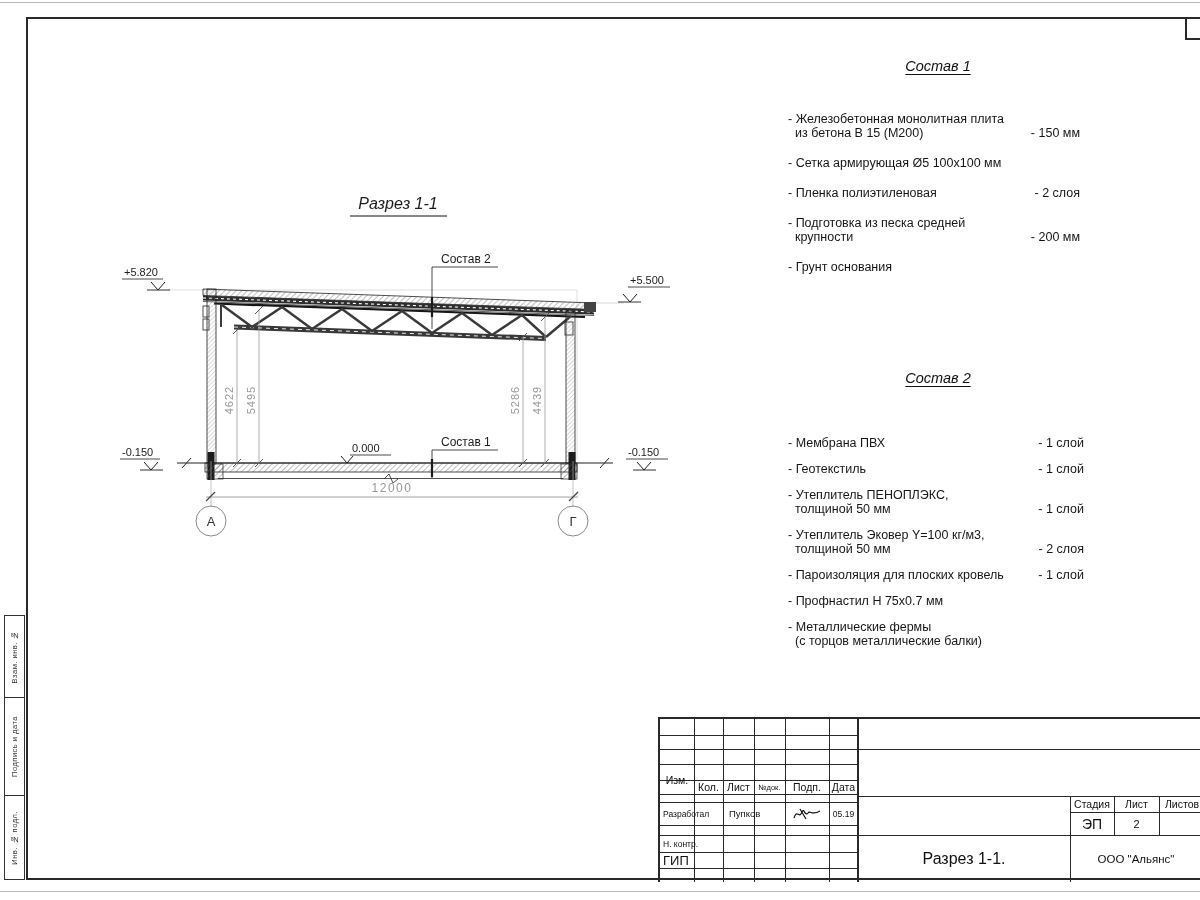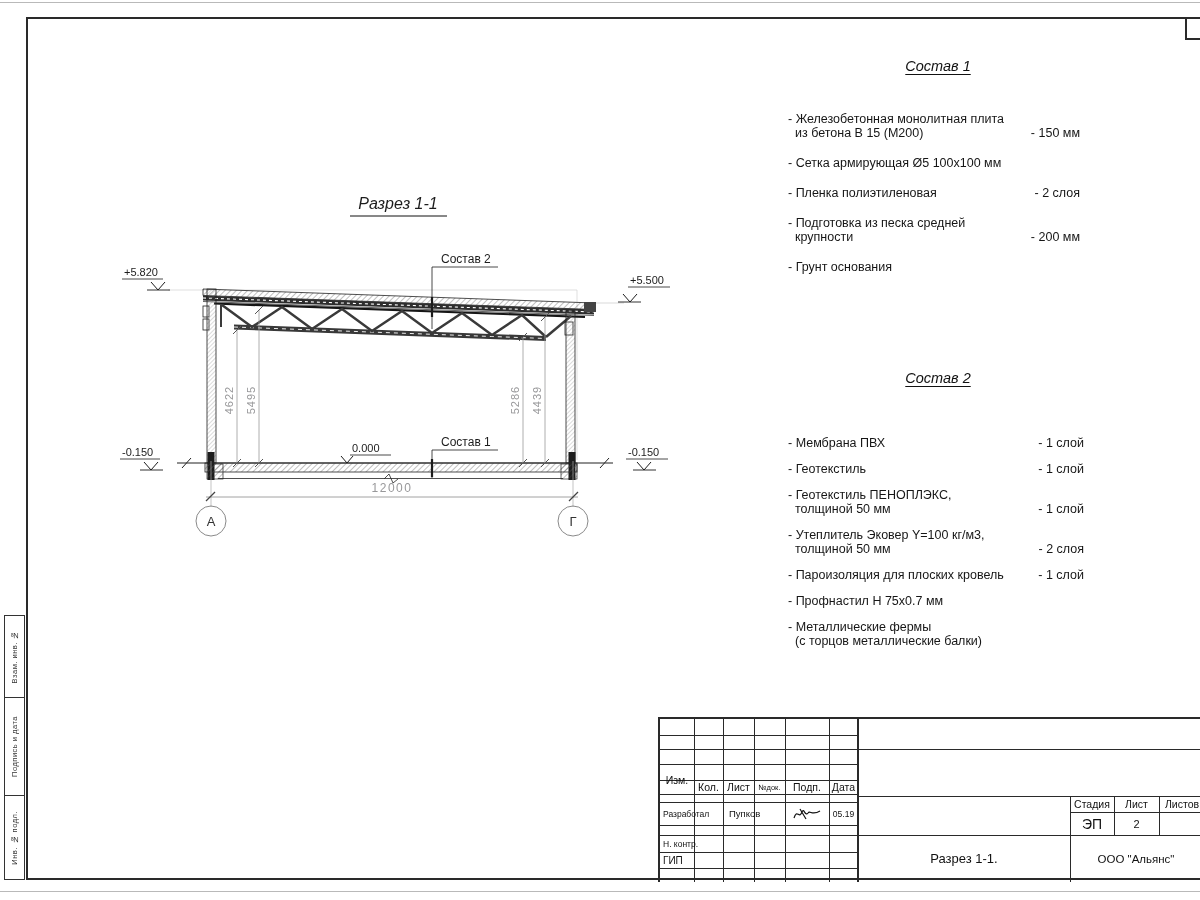--- a/index.html
+++ b/index.html
@@ -195,21 +195,21 @@
   <div class="abs" style="left:788px;top:436px;width:296px;">
     <div class="ci mb12">
       <div>- Мембрана ПВХ</div>
       <span class="qty">- 1 слой</span>
     </div>
     <div class="ci mb12">
       <div>- Геотекстиль</div>
       <span class="qty">- 1 слой</span>
     </div>
     <div class="ci mb12">
-      <div>- Геотекстиль ПЕНОПЛЭКС,</div>
+      <div>- Утеплитель ПЕНОПЛЭКС,</div>
       <div class="l2">толщиной 50 мм</div>
       <span class="qty">- 1 слой</span>
     </div>
     <div class="ci mb12">
       <div>- Утеплитель Эковер Y=100 кг/м3,</div>
       <div class="l2">толщиной 50 мм</div>
       <span class="qty">- 2 слоя</span>
     </div>
     <div class="ci mb12">
       <div>- Пароизоляция для плоских кровель</div>
@@ -262,25 +262,25 @@
     <div class="cell left" style="left:0;top:83px;width:63px;height:23px;font-size:8.5px;">Разработал</div>
     <div class="cell left" style="left:63px;top:83px;width:62px;height:23px;font-size:9.5px;padding-left:6px;text-align:right;">Пупков</div>
     <div class="cell" style="left:125px;top:83px;width:44px;height:23px;">
       <svg width="34" height="18" viewBox="0 0 34 18">
         <path d="M4,13 C7,3 9,15 12,7 C14,2 15,12 18,8 C20,5 22,11 30,6 M10,4 L16,14" fill="none" stroke="#111" stroke-width="1.2"></path>
       </svg>
     </div>
     <div class="cell" style="left:169px;top:83px;width:29px;height:23px;font-size:8.5px;text-align:center;">05.19</div>
 
     <div class="cell left" style="left:0;top:116px;width:63px;height:17px;font-size:8.5px;">Н. контр.</div>
-    <div class="cell left" style="left:0;top:133px;width:63px;height:16px;font-size:10px;">ГИП</div>
+    <div class="cell left" style="left:0;top:133px;width:63px;height:16px;font-size:13px;">ГИП</div>
 
     <div class="cell" style="left:410px;top:77px;width:44px;height:16px;">Стадия</div>
     <div class="cell" style="left:454px;top:77px;width:45px;height:16px;">Лист</div>
     <div class="cell" style="left:499px;top:77px;width:46px;height:16px;">Листов</div>
     <div class="cell" style="left:410px;top:93px;width:44px;height:23px;font-size:14px;">ЭП</div>
     <div class="cell" style="left:454px;top:93px;width:45px;height:23px;font-size:11px;">2</div>
 
-    <div class="cell" style="left:198px;top:116px;width:212px;height:47px;font-size:13px;">Разрез 1-1.</div>
+    <div class="cell" style="left:198px;top:116px;width:212px;height:47px;font-size:16px;">Разрез 1-1.</div>
     <div class="cell" style="left:410px;top:116px;width:132px;height:47px;font-size:11.5px;">ООО "Альянс"</div>
   </div>
 
 </div>
 
 </body></html>

